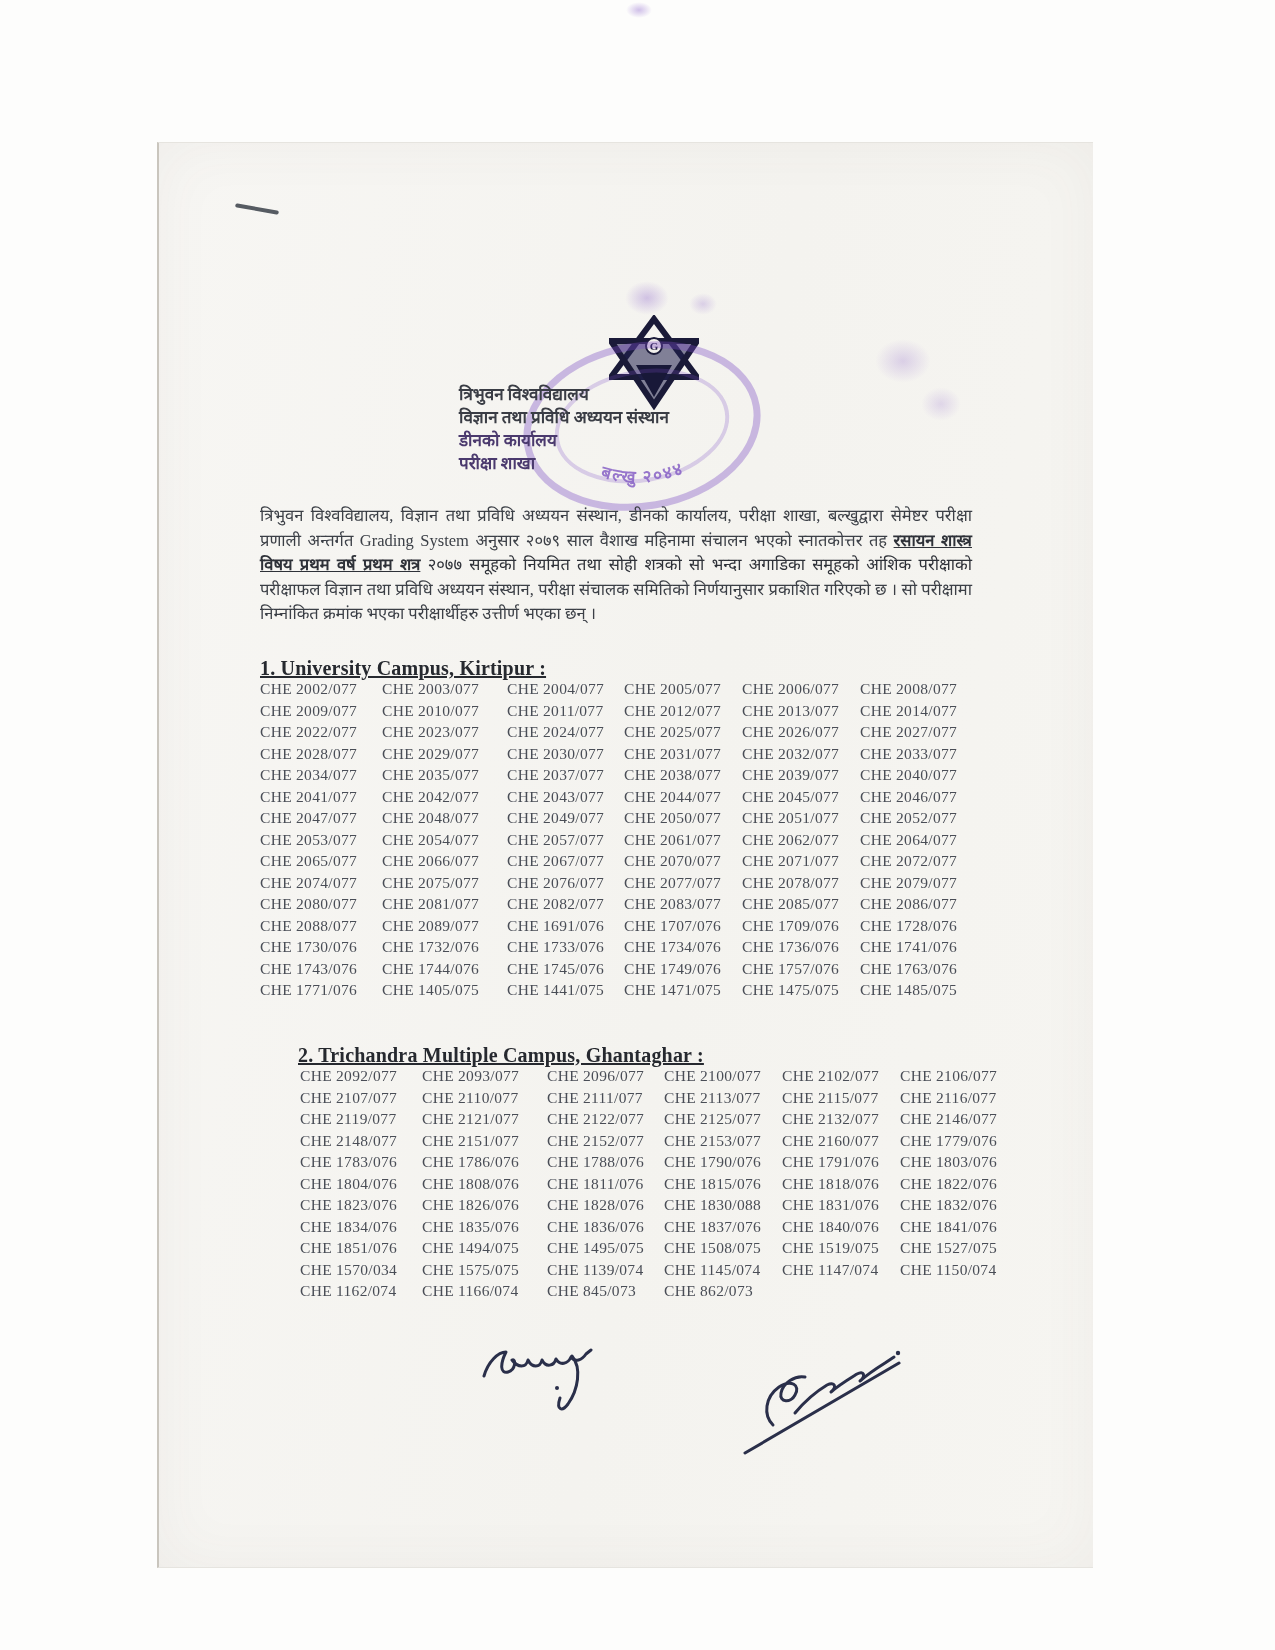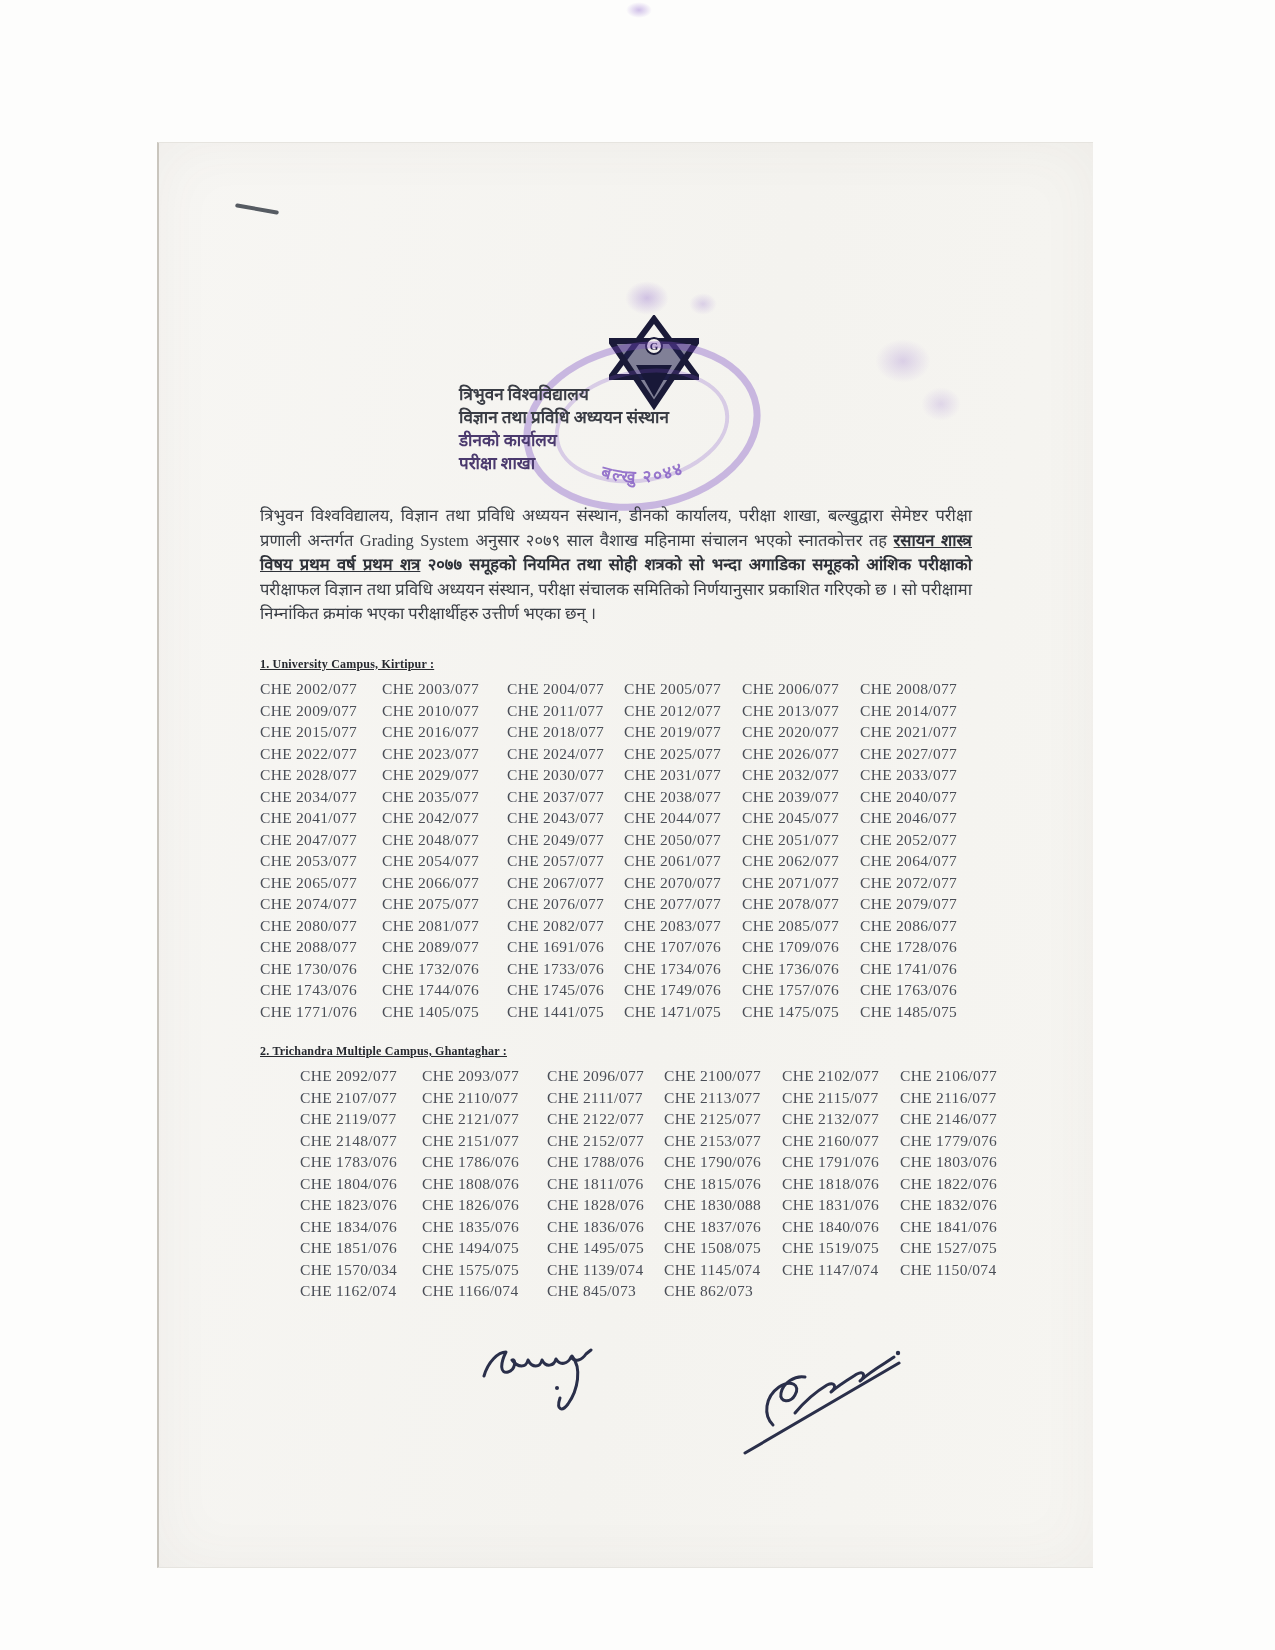--- a/index.html
+++ b/index.html
@@ -22,25 +22,25 @@
   .letterhead{
     position:absolute;left:300px;top:240px;width:360px;text-align:left;
     font-size:17px;line-height:23px;color:#3a3d45;font-weight:bold;
   }
   .letterhead .lh-line{white-space:nowrap;}
   .letterhead .lh-line.purple-tint{color:#4b3a6e;}
   .intro{
     position:absolute;left:101px;top:361px;width:712px;margin:0;
     font-size:16.5px;line-height:24.5px;color:#3b3f46;text-align:justify;
   }
-  .intro .bold{font-weight:bold;color:#2e3138;}
+  .intro .bold{font-weight:normal;color:#2e3138;}
   .intro .bold-underline{font-weight:bold;color:#2e3138;text-decoration:underline;}
   .section-title{
     position:absolute;left:101px;width:712px;
-    font-size:12px;font-weight:bold;color:#26292f;text-decoration:underline;letter-spacing:.2px;
+    font-size:20px;font-weight:bold;color:#26292f;text-decoration:underline;letter-spacing:.2px;
   }
   .roll-grid{position:absolute;left:101px;width:712px;}
   .roll-row{display:grid;grid-template-columns:122px 125px 117px 118px 118px 112px;height:21.5px;}
   .roll-cell{font-size:15.5px;color:#494d56;letter-spacing:.3px;white-space:nowrap;}
   svg.sig path{fill:none;stroke:#2a2f4a;stroke-width:3;stroke-linecap:round;stroke-linejoin:round;}
   svg.sig circle{fill:#2a2f4a;}
 </style>
 </head>
 <body>
 
@@ -95,28 +95,20 @@
       </div>
       <div class="roll-row">
         <span class="roll-cell">CHE 2009/077</span>
         <span class="roll-cell">CHE 2010/077</span>
         <span class="roll-cell">CHE 2011/077</span>
         <span class="roll-cell">CHE 2012/077</span>
         <span class="roll-cell">CHE 2013/077</span>
         <span class="roll-cell">CHE 2014/077</span>
       </div>
       <div class="roll-row">
-        <span class="roll-cell">CHE 2015/077</span>
-        <span class="roll-cell">CHE 2016/077</span>
-        <span class="roll-cell">CHE 2018/077</span>
-        <span class="roll-cell">CHE 2019/077</span>
-        <span class="roll-cell">CHE 2020/077</span>
-        <span class="roll-cell">CHE 2021/077</span>
-      </div>
-      <div class="roll-row">
         <span class="roll-cell">CHE 2022/077</span>
         <span class="roll-cell">CHE 2023/077</span>
         <span class="roll-cell">CHE 2024/077</span>
         <span class="roll-cell">CHE 2025/077</span>
         <span class="roll-cell">CHE 2026/077</span>
         <span class="roll-cell">CHE 2027/077</span>
       </div>
       <div class="roll-row">
         <span class="roll-cell">CHE 2028/077</span>
         <span class="roll-cell">CHE 2029/077</span>
@@ -208,21 +200,21 @@
       <div class="roll-row">
         <span class="roll-cell">CHE 1771/076</span>
         <span class="roll-cell">CHE 1405/075</span>
         <span class="roll-cell">CHE 1441/075</span>
         <span class="roll-cell">CHE 1471/075</span>
         <span class="roll-cell">CHE 1475/075</span>
         <span class="roll-cell">CHE 1485/075</span>
       </div>
     </div>
 
-  <div class="section-title" style="top:901px;">2. Trichandra Multiple Campus, Ghantaghar :</div>
+  <div class="section-title" style="top:901px;margin-left:38px;">2. Trichandra Multiple Campus, Ghantaghar :</div>
   <div class="roll-grid" style="top:924px;margin-left:40px;">
       <div class="roll-row">
         <span class="roll-cell">CHE 2092/077</span>
         <span class="roll-cell">CHE 2093/077</span>
         <span class="roll-cell">CHE 2096/077</span>
         <span class="roll-cell">CHE 2100/077</span>
         <span class="roll-cell">CHE 2102/077</span>
         <span class="roll-cell">CHE 2106/077</span>
       </div>
       <div class="roll-row">

